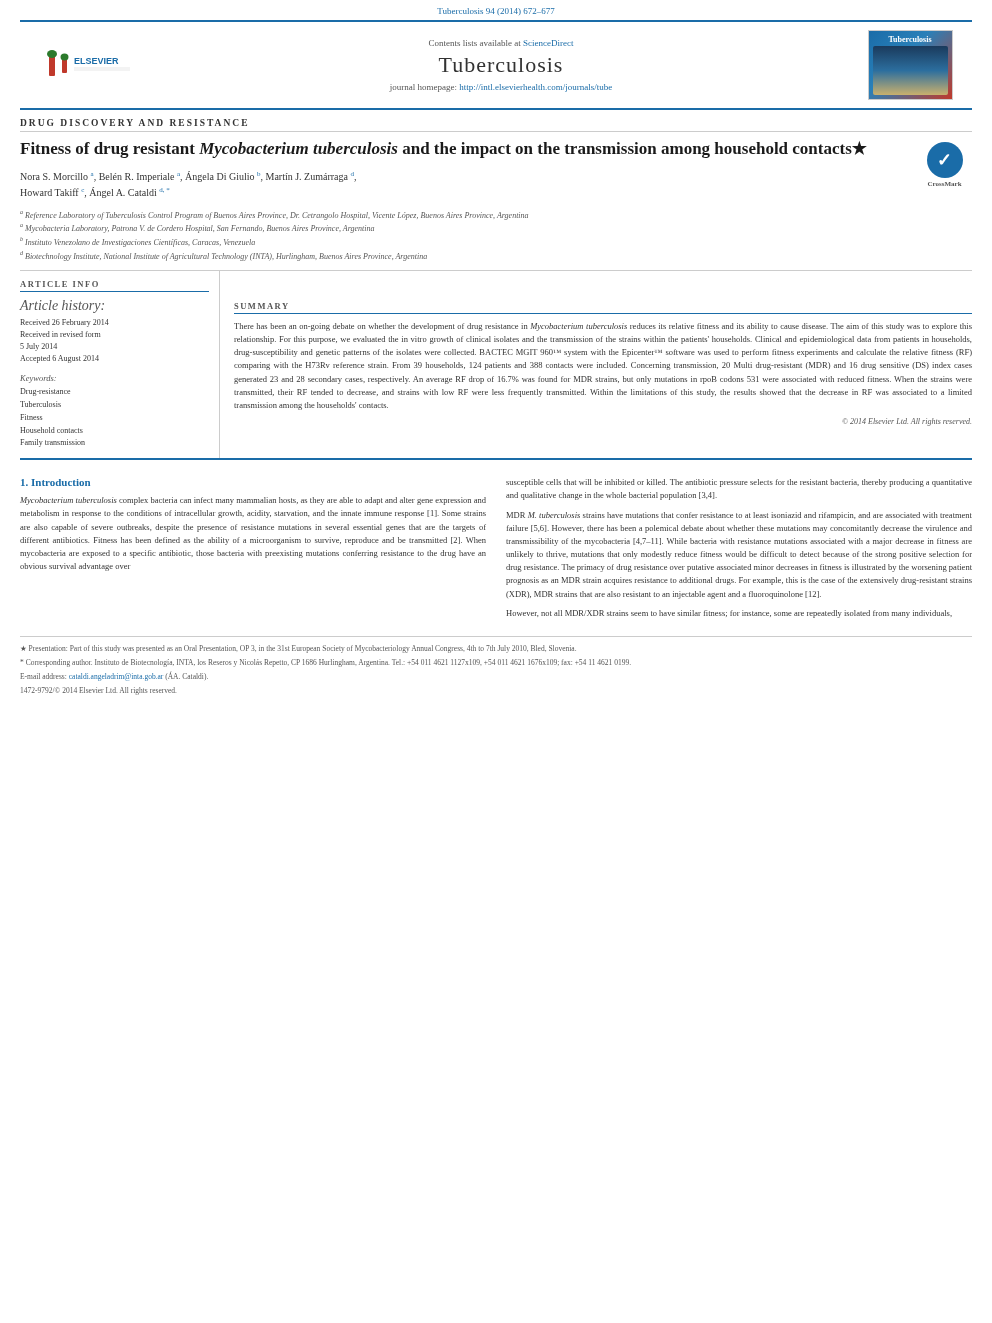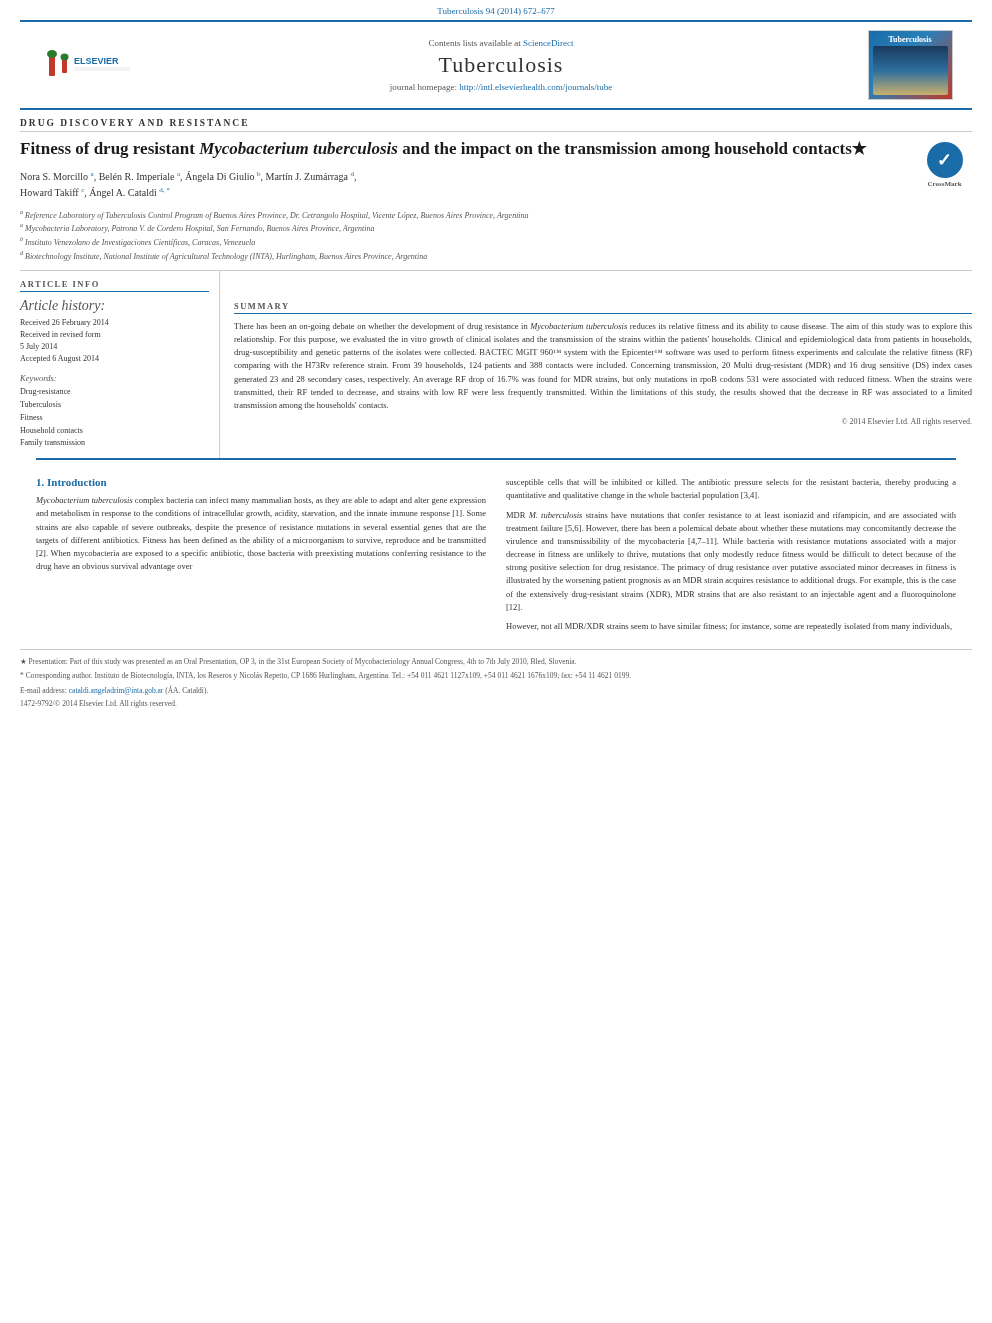--- a/index.html
+++ b/index.html
@@ -244,25 +244,26 @@
       color: #333;
       line-height: 1.55;
       text-align: justify;
     }
     .summary-text p { margin-bottom: 4px; }
     .copyright {
       font-size: 8px;
       color: #555;
       text-align: right;
       margin-top: 4px;
+      font-style: italic;
     }
 
     
     .body-section {
-      margin: 0 36px;
+      margin: 0 20px;
       padding: 16px 0 0 0;
       border-top: 2px solid #1a6ca8;
     }
 
     .body-two-col {
       display: flex;
       gap: 20px;
     }
     .body-col {
       flex: 1;

